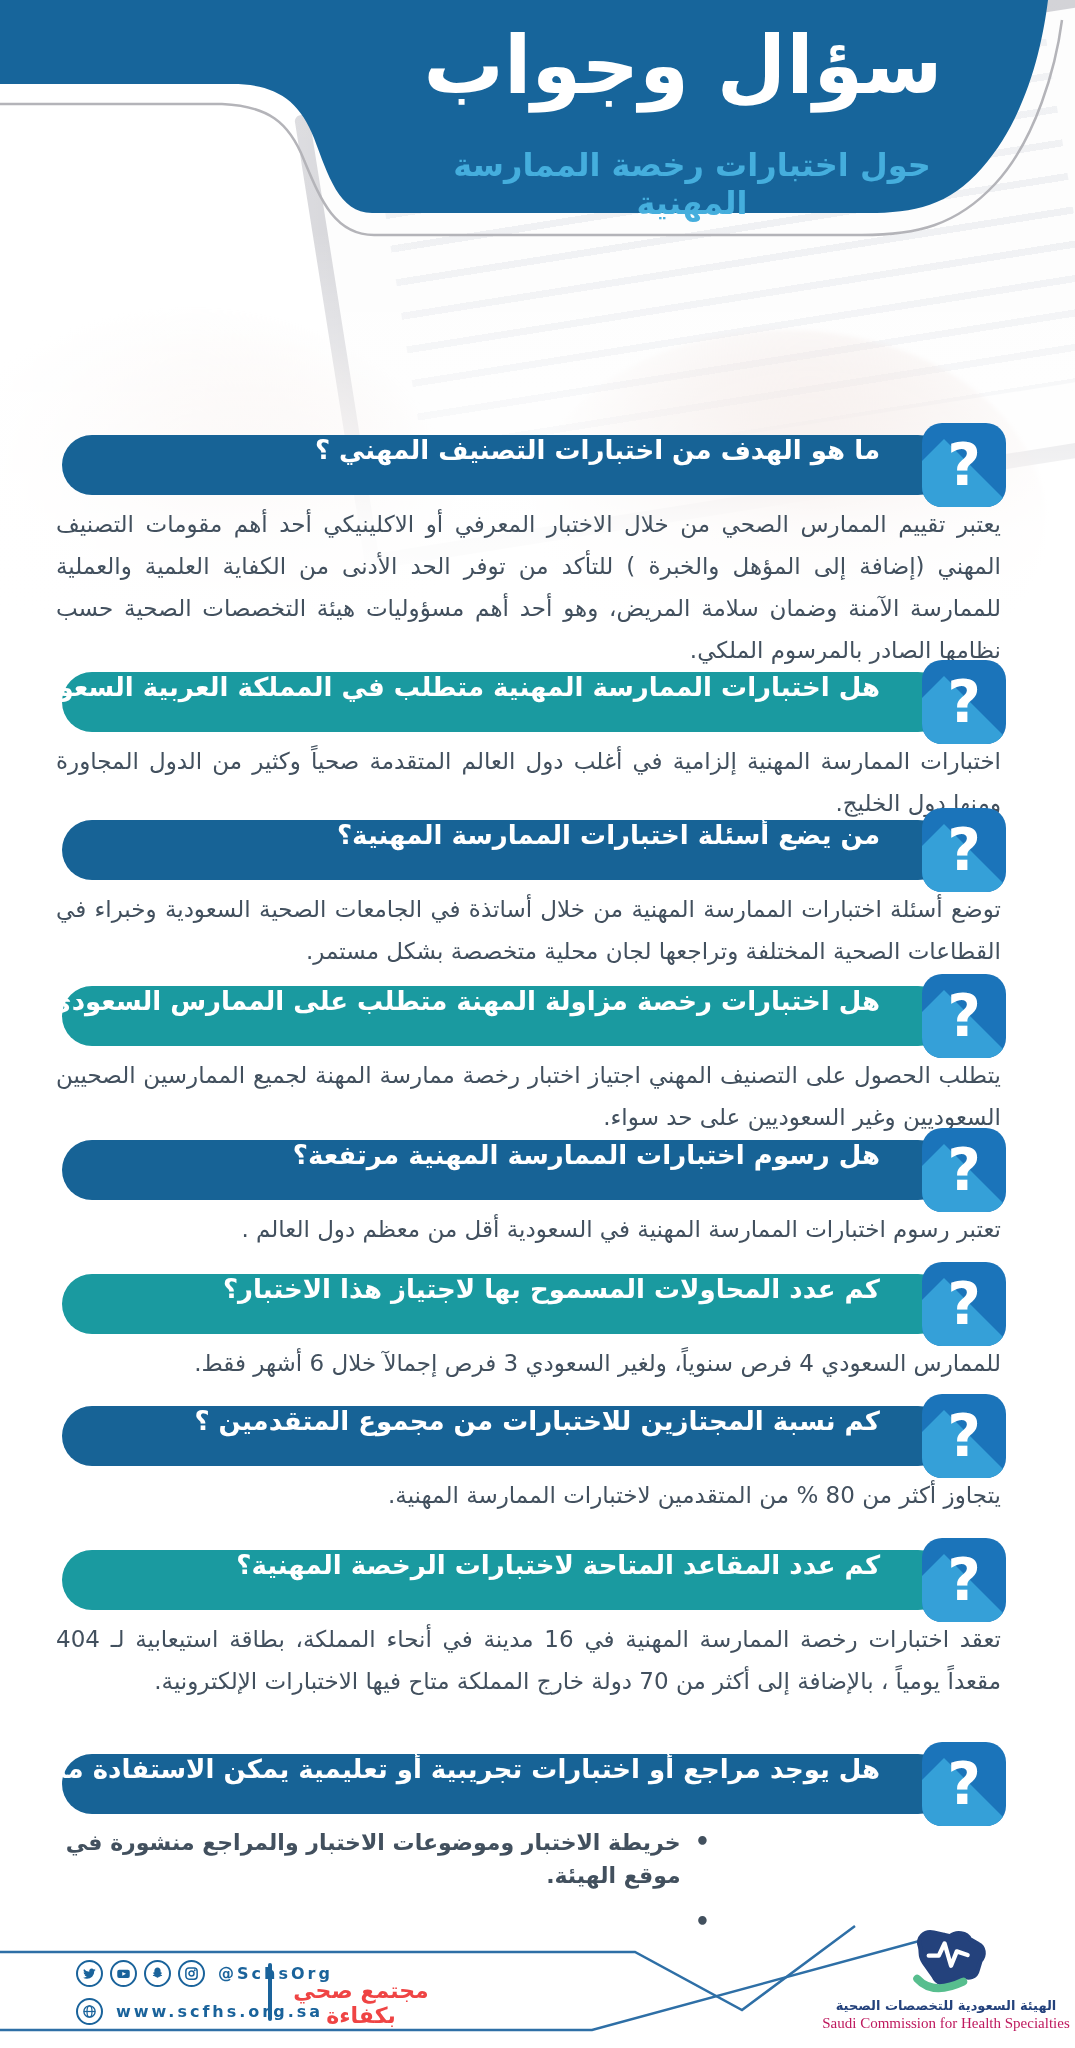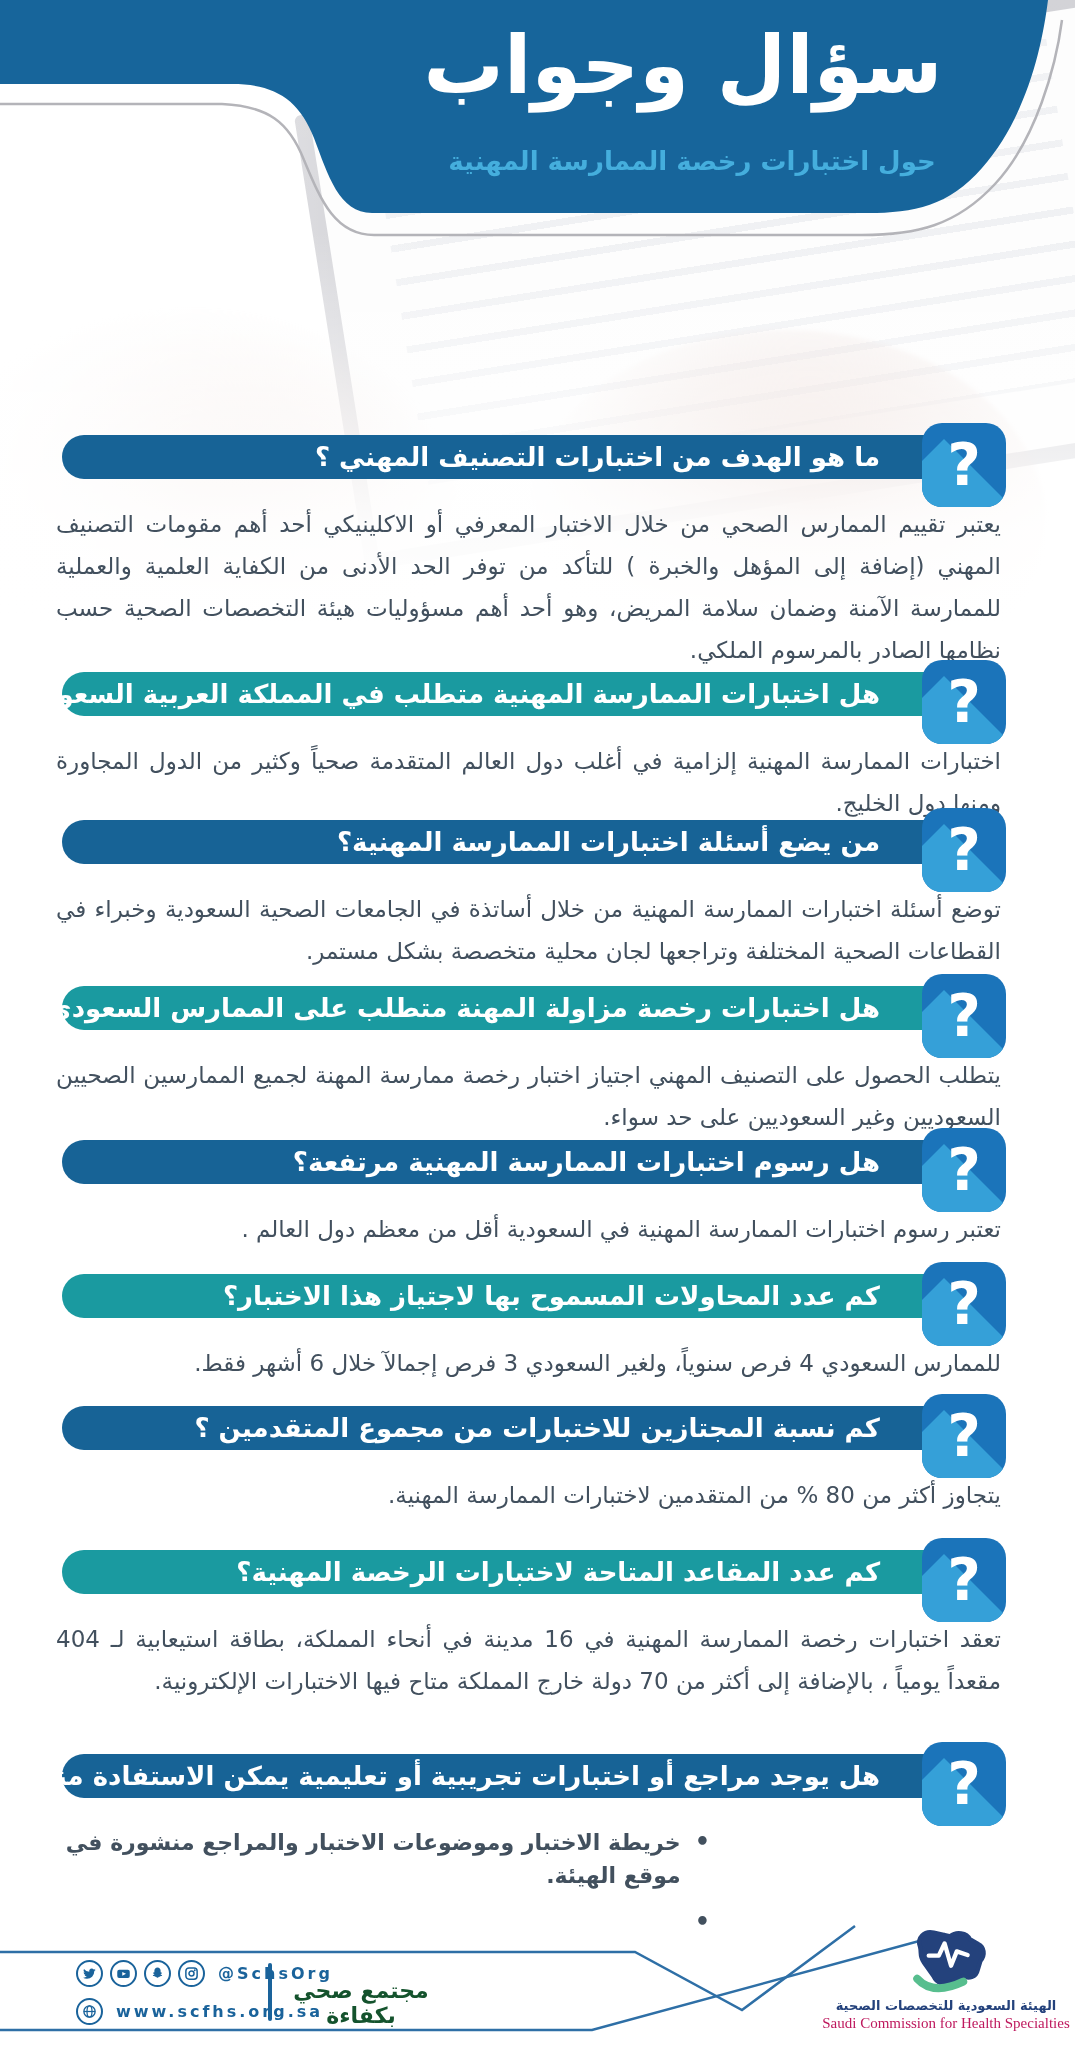--- a/index.html
+++ b/index.html
@@ -28,27 +28,27 @@
     background:linear-gradient(180deg,rgba(255,255,255,.1) 0%,rgba(255,255,255,0) 35%,rgba(255,255,255,.92) 80%,#fff 95%),
                linear-gradient(90deg,rgba(255,255,255,.9) 0%,rgba(255,255,255,0) 40%);}
   
   .header-svg{position:absolute;top:0;left:0;}
   .title{
     position:absolute;top:22px;right:112px;width:560px;text-align:center;
     color:#ffffff;font-size:80px;font-weight:bold;direction:rtl;line-height:1.1;
   }
   .subtitle{
     position:absolute;top:146px;right:88px;width:590px;text-align:center;
-    color:#45AEDD;font-size:26px;font-weight:bold;direction:rtl;
+    color:#45AEDD;font-size:32px;font-weight:bold;direction:rtl;
   }
   
   .qa{position:absolute;left:0;width:1075px;}
   .pill{
-    position:absolute;left:62px;width:886px;height:44px;border-radius:32px;
-    direction:rtl;display:flex;align-items:center;justify-content:flex-start;
+    position:absolute;left:62px;width:886px;height:60px;border-radius:32px;
+    direction:rtl;display:flex;align-items:flex-start;justify-content:flex-start;
     padding:0;box-sizing:border-box;
   }
   .pill.blue{background:#176396;}
   .pill.teal{background:#1A9AA0;}
   .pill span{
     color:#ffffff;font-size:26px;font-weight:bold;padding-right:68px;padding-left:30px;
     white-space:nowrap;
   }
   .qicon{
     position:absolute;left:922px;top:-12px;width:84px;height:84px;border-radius:20px;
@@ -80,21 +80,21 @@
     width:27px;height:27px;border-radius:50%;border:2px solid #1A639B;box-sizing:border-box;
     display:flex;align-items:center;justify-content:center;background:#fff;
   }
   .handle,.website{
     color:#1A639B;font-size:16px;font-weight:bold;letter-spacing:3px;margin-left:6px;
     font-family:"DejaVu Sans","Liberation Sans",sans-serif;
   }
   .divider{position:absolute;top:1963px;left:268px;width:4px;height:58px;background:#1A639B;border-radius:2px;}
   .slogan{
     position:absolute;top:1978px;left:286px;width:150px;direction:rtl;text-align:center;
-    color:#14532d;font-size:22px;font-weight:bold;
+    color:#ef4444;font-size:22px;font-weight:bold;
   }
   .logo{position:absolute;top:1924px;left:818px;width:256px;text-align:center;}
   .logo .map{display:block;margin:0 auto;}
   .logo-ar{color:#24427C;font-size:13px;font-weight:bold;direction:rtl;margin-top:2px;}
   .logo-en{color:#be185d;font-size:15px;font-family:"Liberation Serif","DejaVu Serif",serif;margin-top:2px;}
 </style>
 </head>
 <body>
 
 <div id="canvas">

